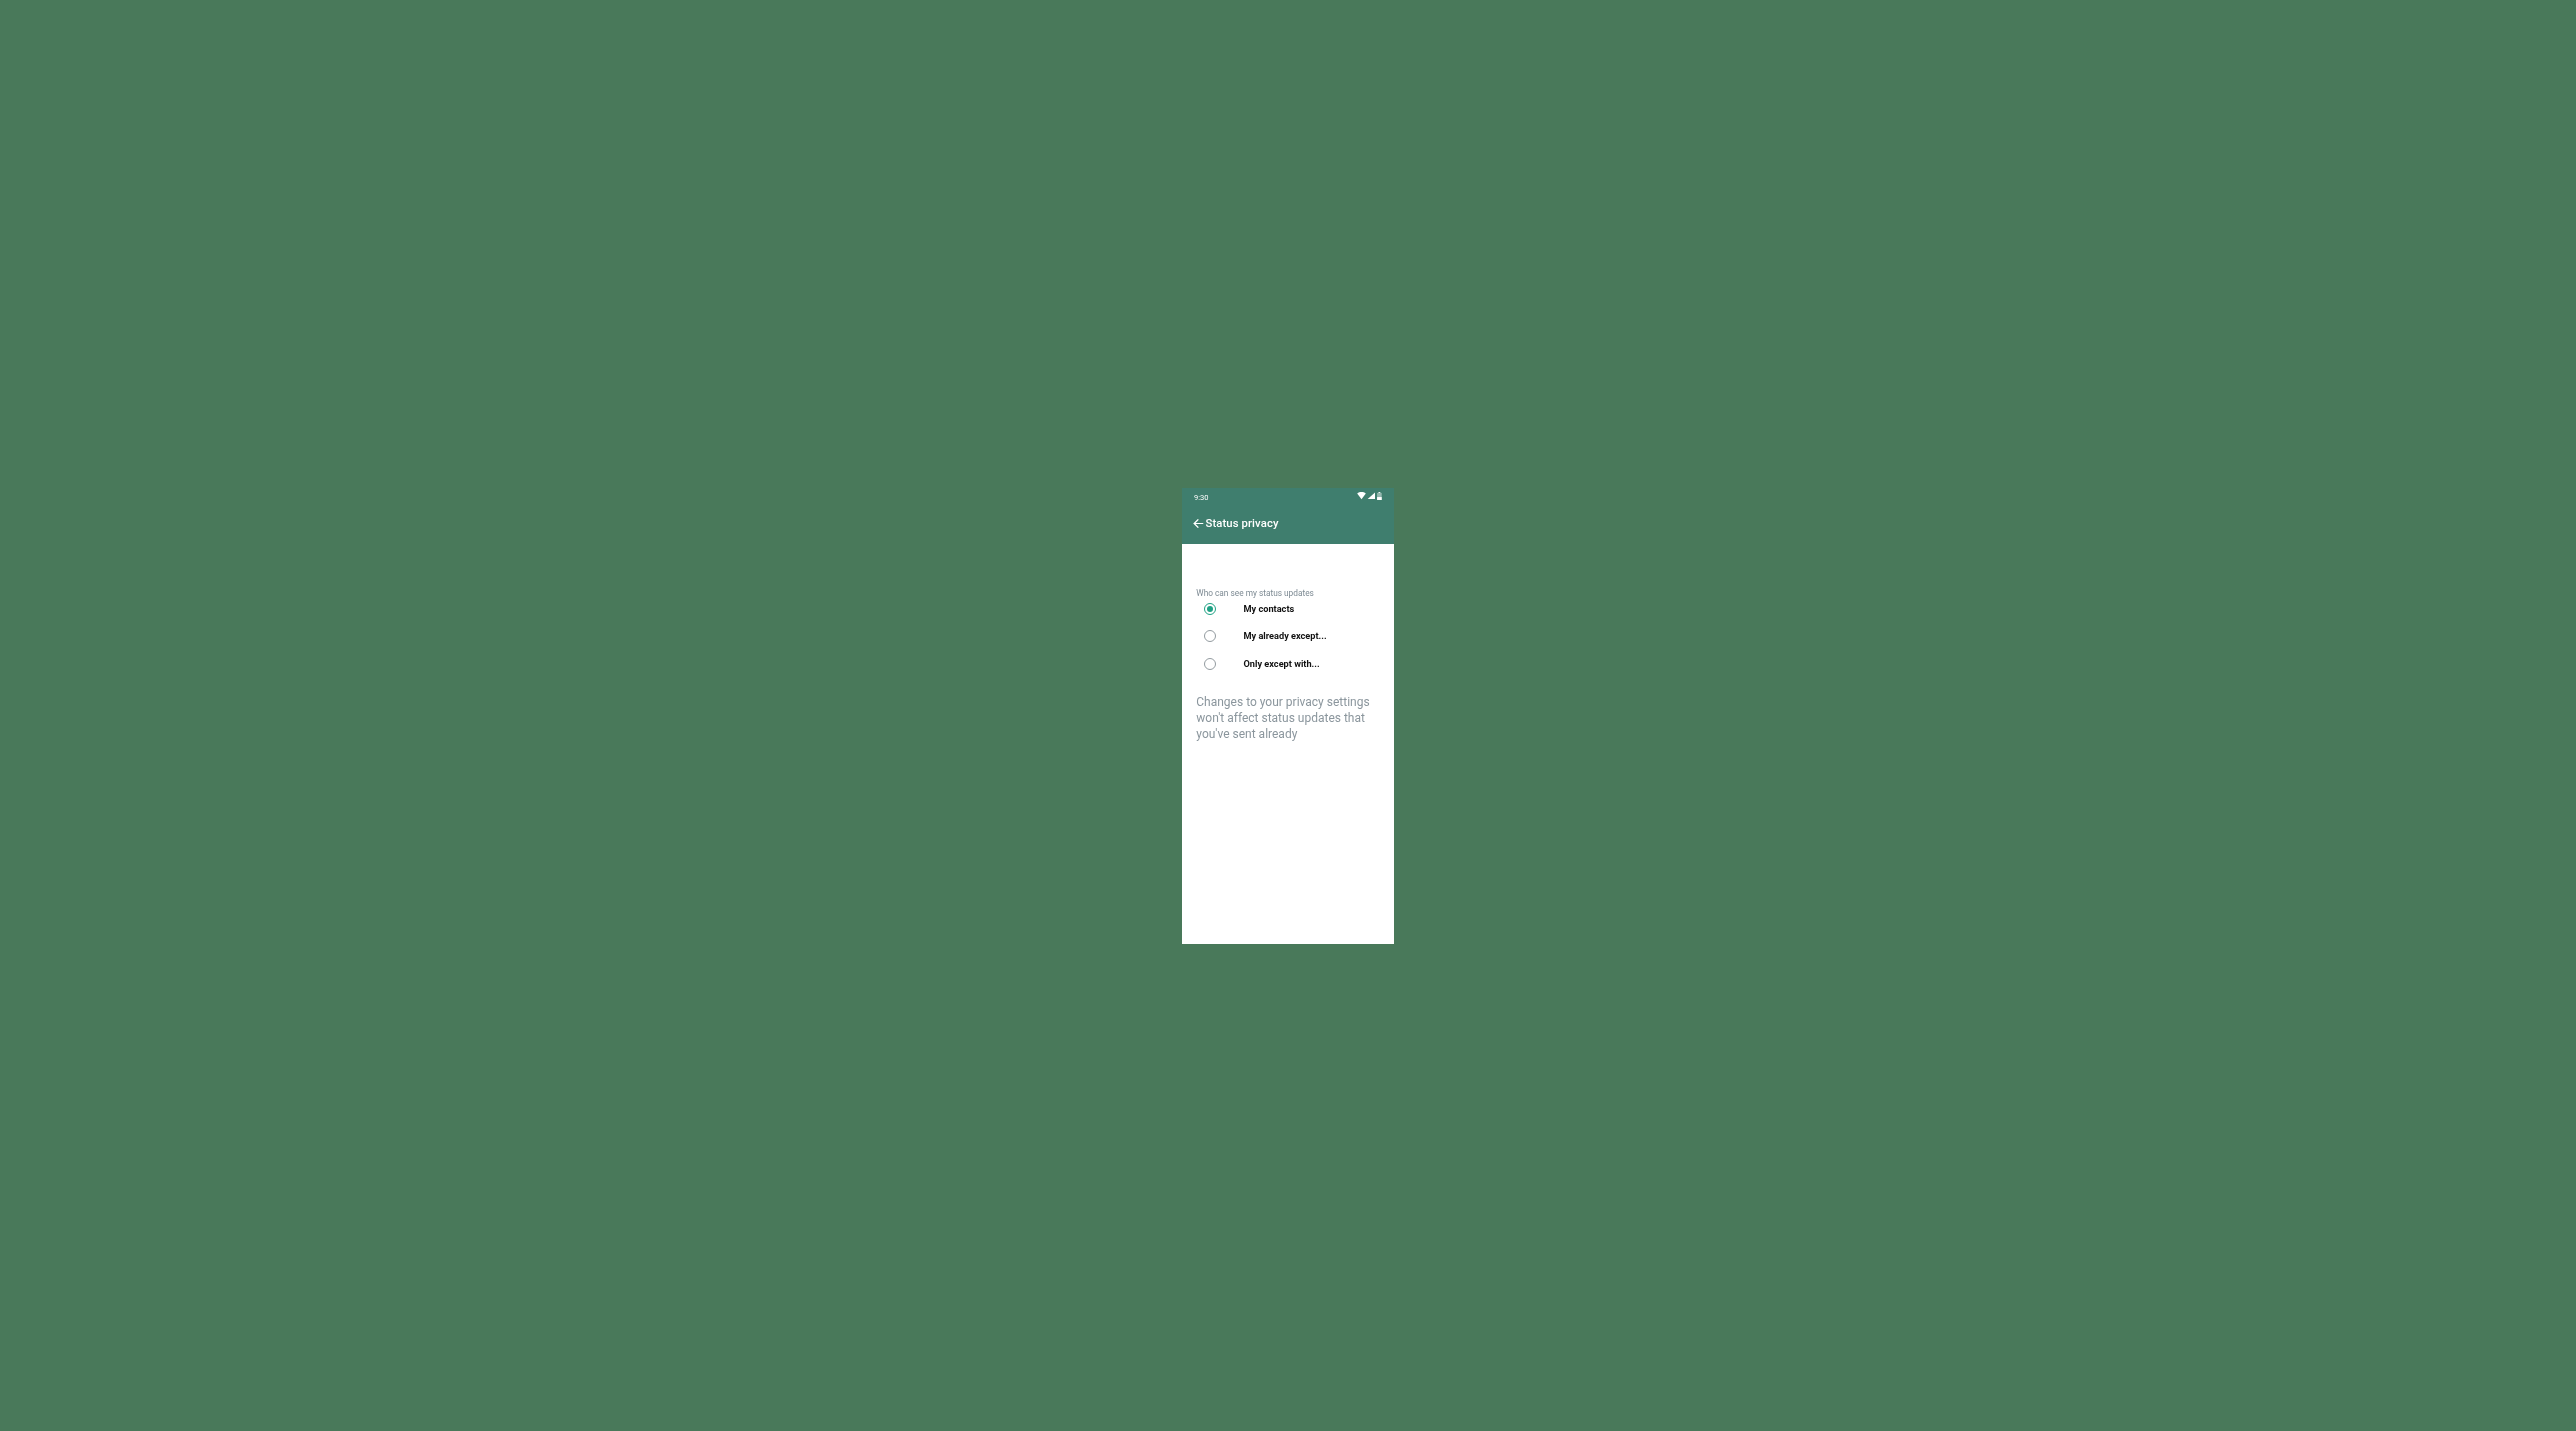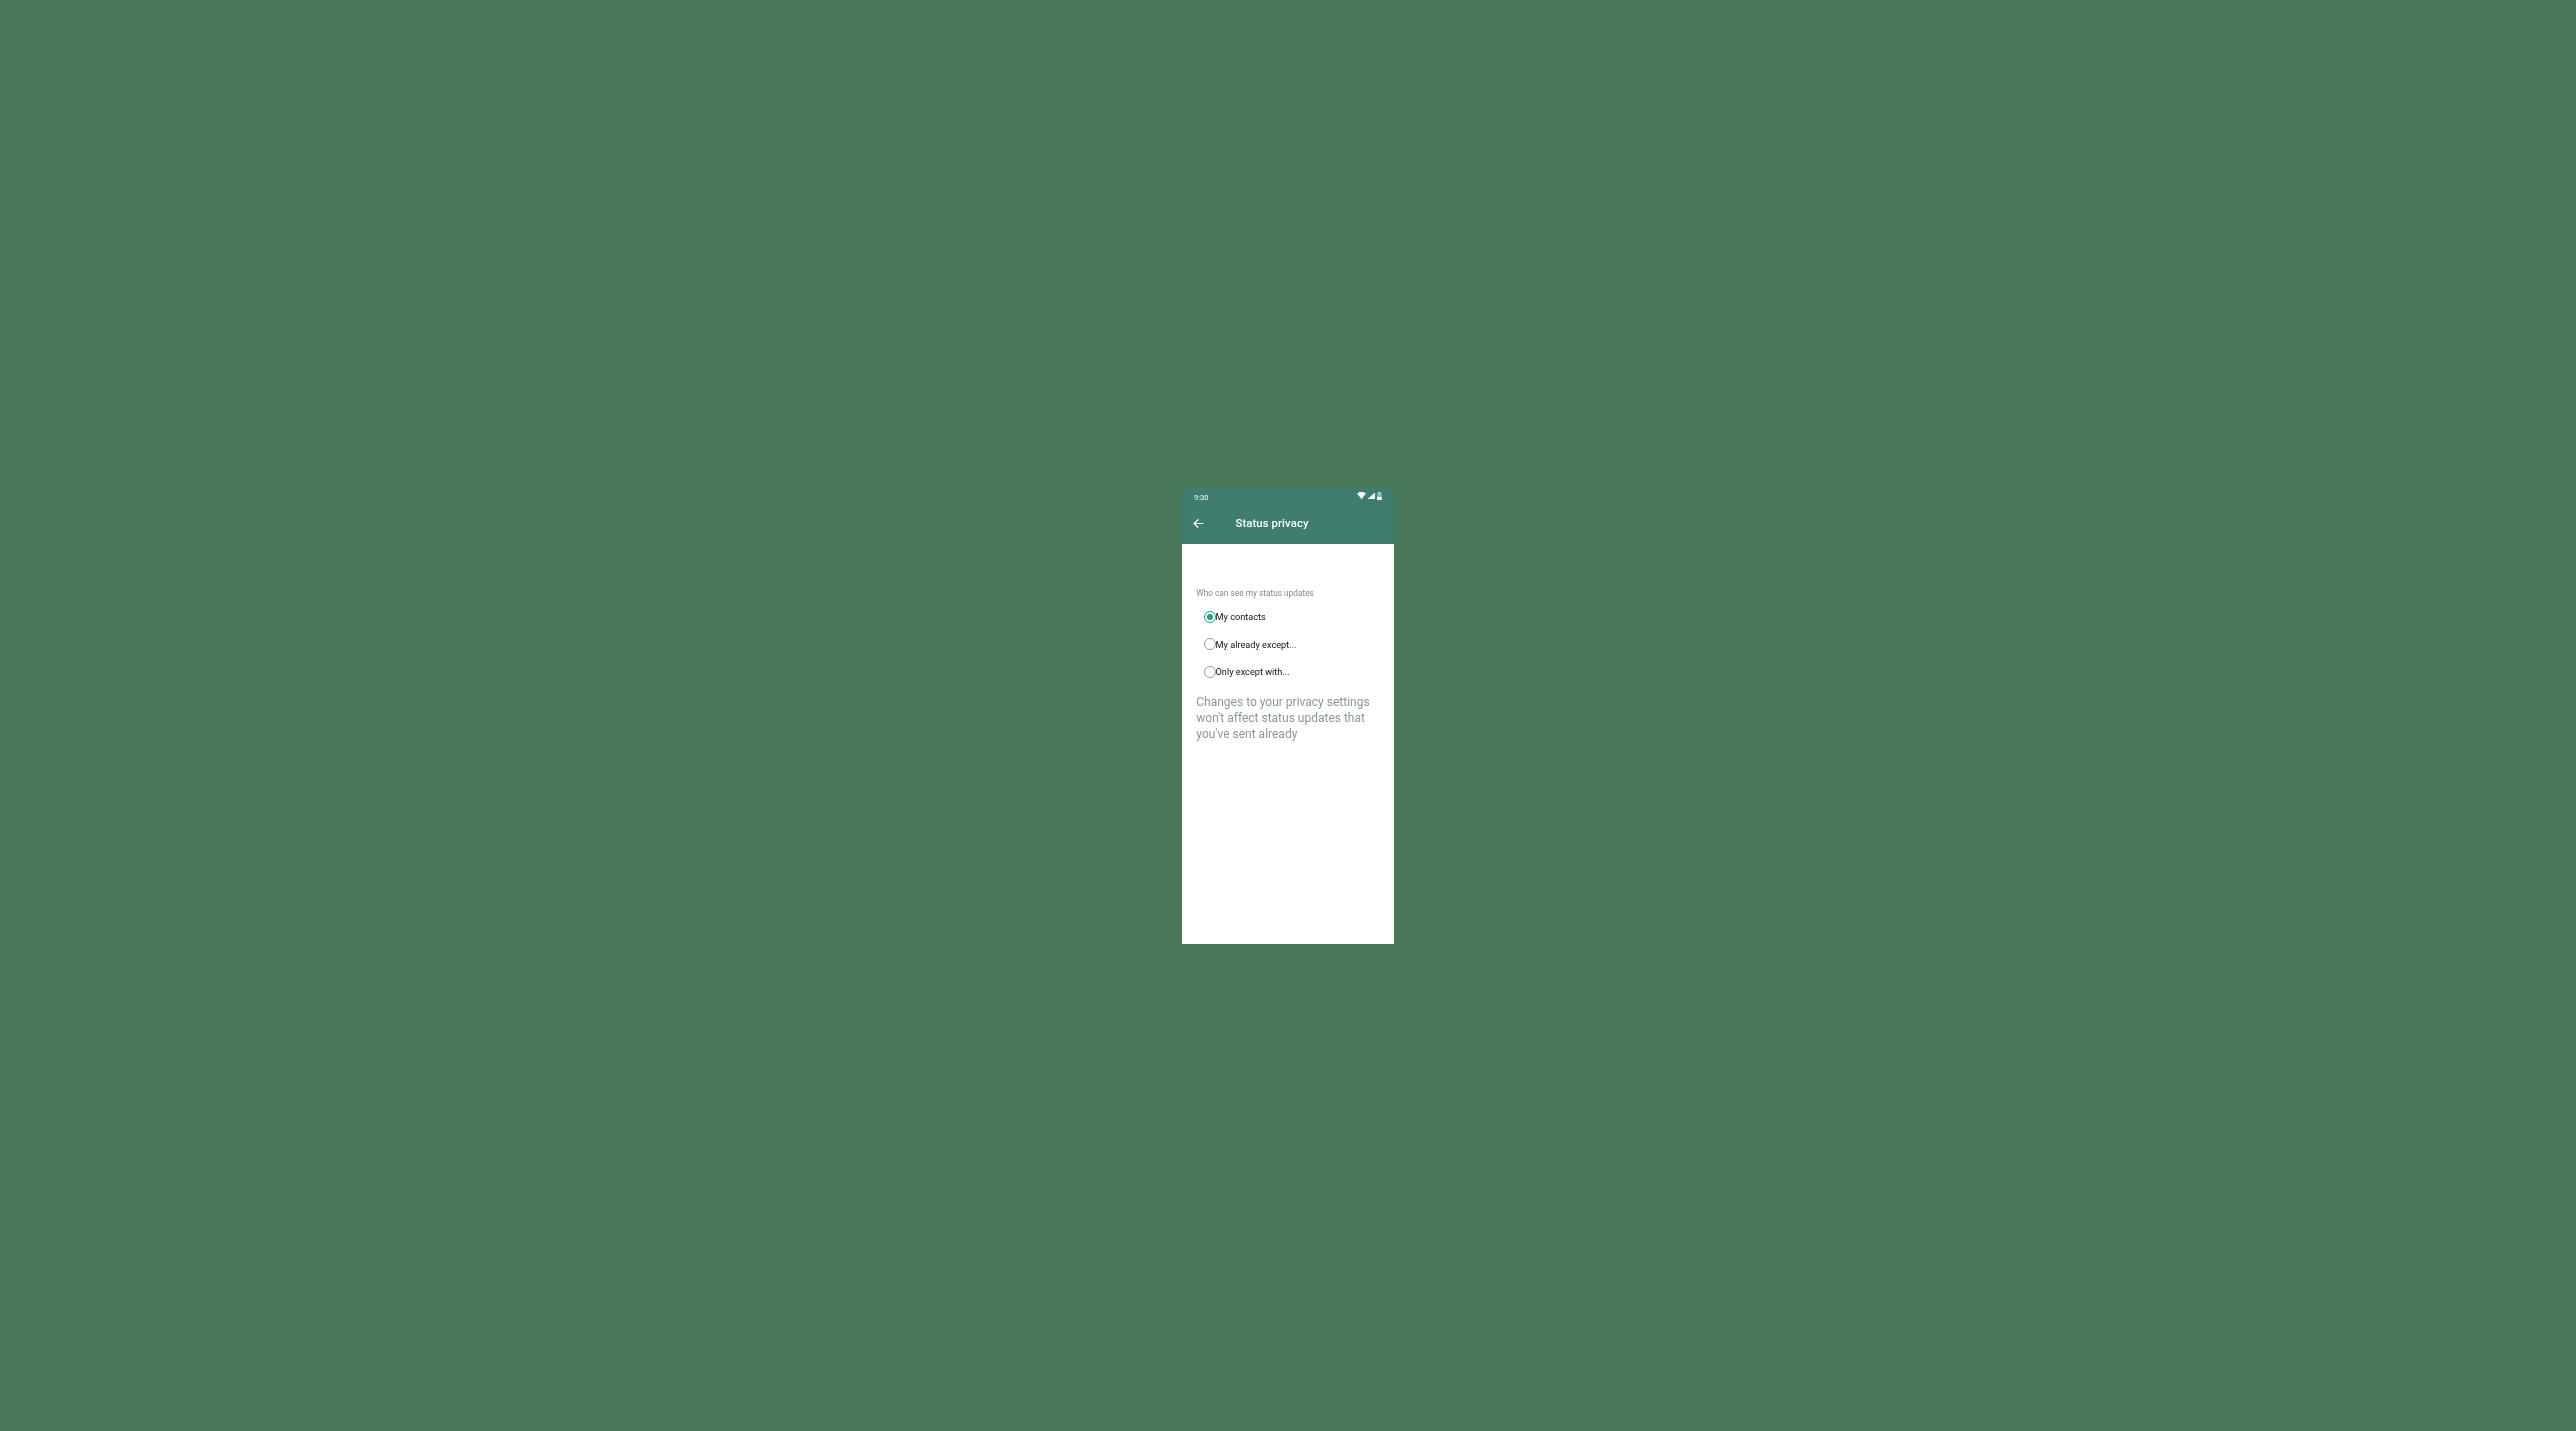--- a/index.html
+++ b/index.html
@@ -36,45 +36,45 @@
     align-items: center;
     gap: 0.6px;
   }
   .app-bar {
     background: #3f7e6e;
     color: #ffffff;
     height: 37px;
     display: flex;
     align-items: center;
     padding: 0 9.5px 3.6px 9.5px;
-    gap: 31px;
+    gap: 1px;
   }
   .app-bar-title {
     font-size: 11.3px;
     font-weight: 500;
     letter-spacing: 0.1px;
   }
   .content {
     background: #ffffff;
     flex: 1;
     padding-top: 12px;
   }
   .section-label {
     color: #7d8a93;
     font-size: 8.3px;
     padding: 4.8px 14.3px 4.8px 14.3px;
     margin-top: 28px;
   }
   .radio-row {
     display: flex;
-    align-items: center;
     height: 27.4px;
     padding: 0 14.3px 0 21.5px;
-    gap: 0;
+    gap: 28px;
     cursor: pointer;
+    font-weight: bold;
   }
   .radio-outer {
     width: 12px;
     height: 12px;
     border-radius: 50%;
     border: 1.2px solid #939ba0;
     flex-shrink: 0;
     display: flex;
     align-items: center;
     justify-content: center;

